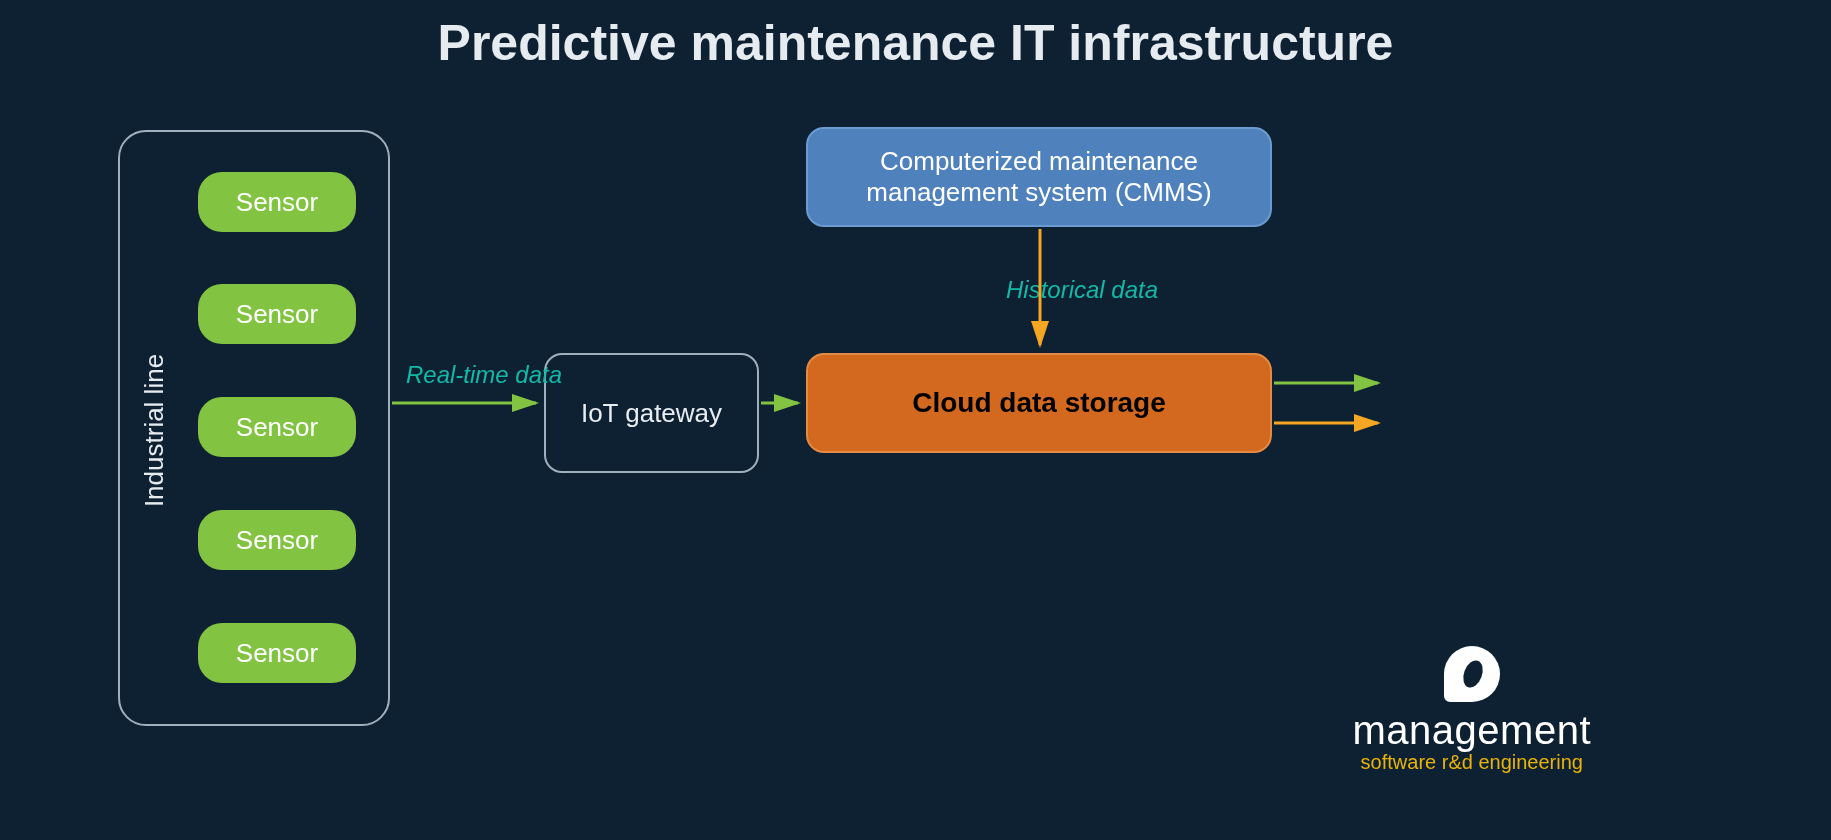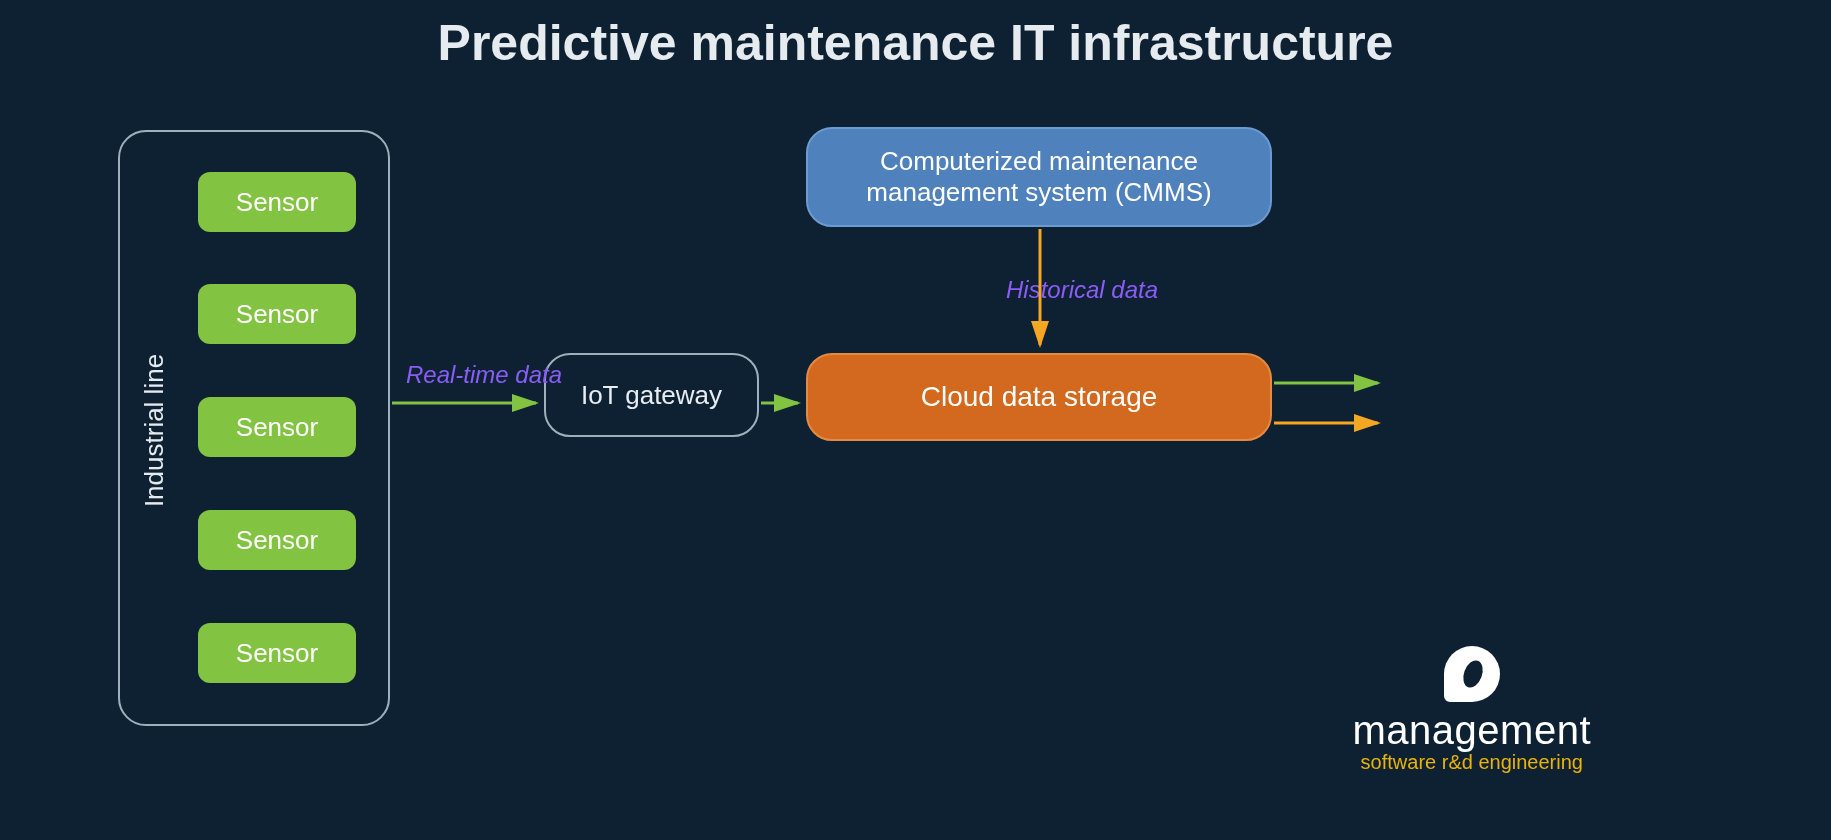--- a/index.html
+++ b/index.html
@@ -1,29 +1,29 @@
 <!DOCTYPE html>
 <html><head>
 <meta charset="utf-8">
 <style>
   html,body{margin:0;padding:0;width:1831px;height:840px;background:#0e2133;font-family:"Segoe UI",Arial,Helvetica,sans-serif;color:#e8edf2;overflow:hidden}
   .canvas{position:relative;width:1831px;height:840px}
   .title{position:absolute;top:14px;left:0;width:1831px;text-align:center;font-size:50px;font-weight:700;color:#e6ebef}
-  .box{position:absolute;border-radius:26px;display:flex;align-items:center;justify-content:center;text-align:center;box-sizing:border-box}
+  .box{position:absolute;border-radius:18px;display:flex;align-items:center;justify-content:center;text-align:center;box-sizing:border-box}
   .outline{border:2px solid #9fb0bd;background:transparent}
   
   .industrial{left:118px;top:130px;width:272px;height:596px;border:2px solid #9fb0bd;border-radius:28px;box-sizing:border-box}
   .industrial-label{position:absolute;left:140px;top:280px;width:30px;height:300px;display:flex;align-items:center;justify-content:center}
   .industrial-label span{transform:rotate(-90deg);white-space:nowrap;font-size:26px;color:#e6ebef}
-  .sensor{position:absolute;left:198px;width:158px;height:60px;border-radius:12px;background:#82c341;display:flex;align-items:center;justify-content:center;font-size:26px;color:#fff}
-  .iot{left:544px;top:353px;width:215px;height:84px;font-size:26px}
+  .sensor{position:absolute;left:198px;width:158px;height:60px;border-radius:24px;background:#82c341;display:flex;align-items:center;justify-content:center;font-size:26px;color:#fff}
+  .iot{left:544px;top:353px;width:215px;height:120px;font-size:26px}
   .cmms{left:806px;top:127px;width:466px;height:100px;background:#4f81bd;border:2px solid #6b9bd1;font-size:26px;color:#fff;line-height:1.2}
-  .cloud{left:806px;top:353px;width:466px;height:88px;background:#d2691e;border:2px solid #e58a42;font-size:28px;color:#ffffff;font-weight:400}
+  .cloud{left:806px;top:353px;width:466px;height:100px;background:#d2691e;border:2px solid #e58a42;font-size:28px;color:#000000;font-weight:700}
   .engine{left:1386px;top:353px;width:193px;height:100px;font-size:26px;line-height:1.2}
-  .flow-label{position:absolute;font-style:italic;font-size:24px;color:#8b5cf6}
+  .flow-label{position:absolute;font-style:italic;font-size:24px;color:#14b8a6}
   .rtd{left:406px;top:361px}
   .hd{left:1006px;top:276px}
   
   .logo{position:absolute;right:240px;bottom:66px;display:flex;flex-direction:column;align-items:center;color:#fff}
   .logo .bubble{width:56px;height:56px;border-radius:50% 50% 50% 6px;background:#fff;position:relative;margin-bottom:6px}
   .logo .bubble::after{content:"";position:absolute;top:14px;left:20px;width:18px;height:28px;border-radius:50%;background:#0e2133;transform:rotate(20deg)}
   .logo .name{font-size:40px;font-weight:500;letter-spacing:.5px}
   .logo .tag{font-size:20px;color:#eab308;margin-top:-2px}
   svg.arrows{position:absolute;left:0;top:0;width:1831px;height:840px;pointer-events:none}
 </style>

